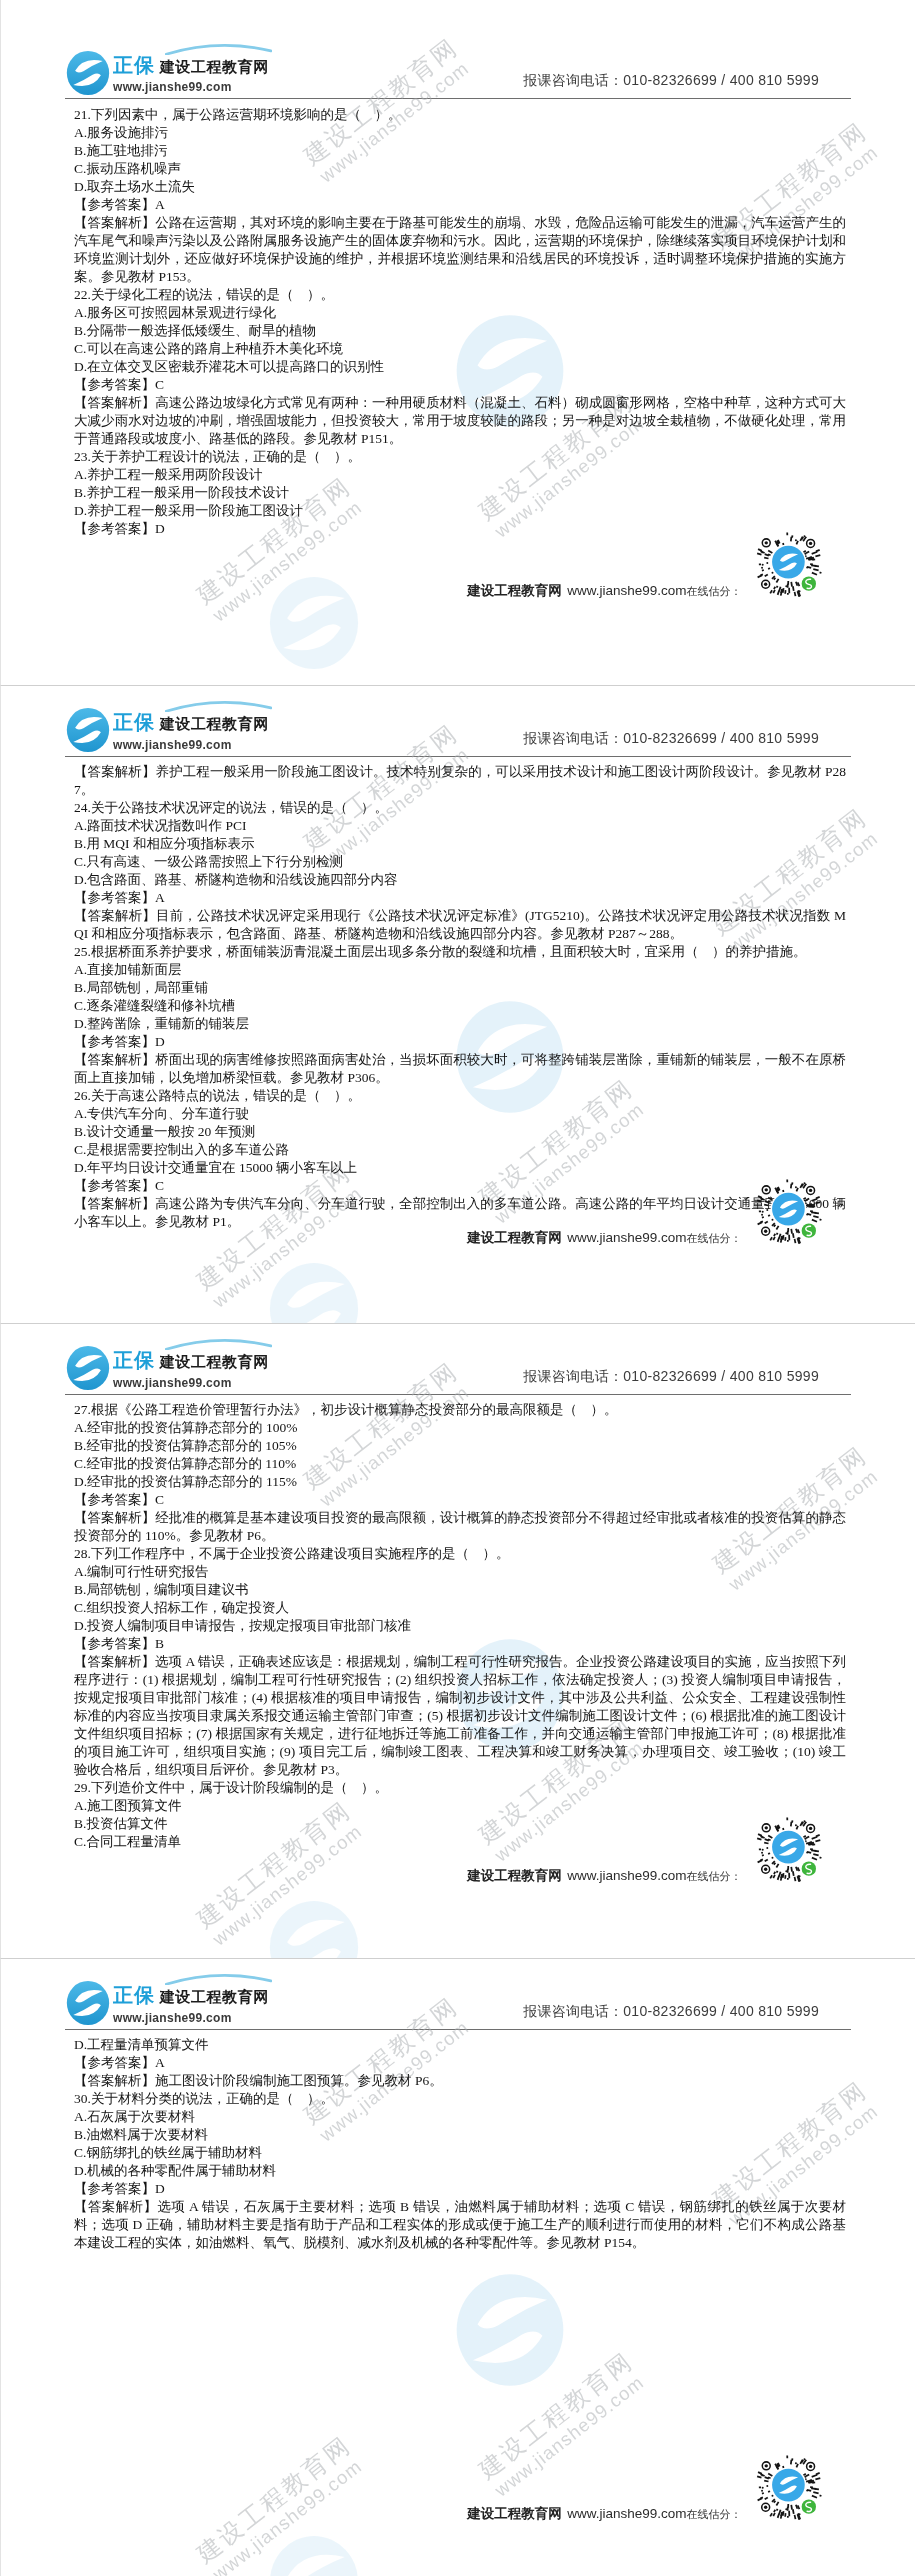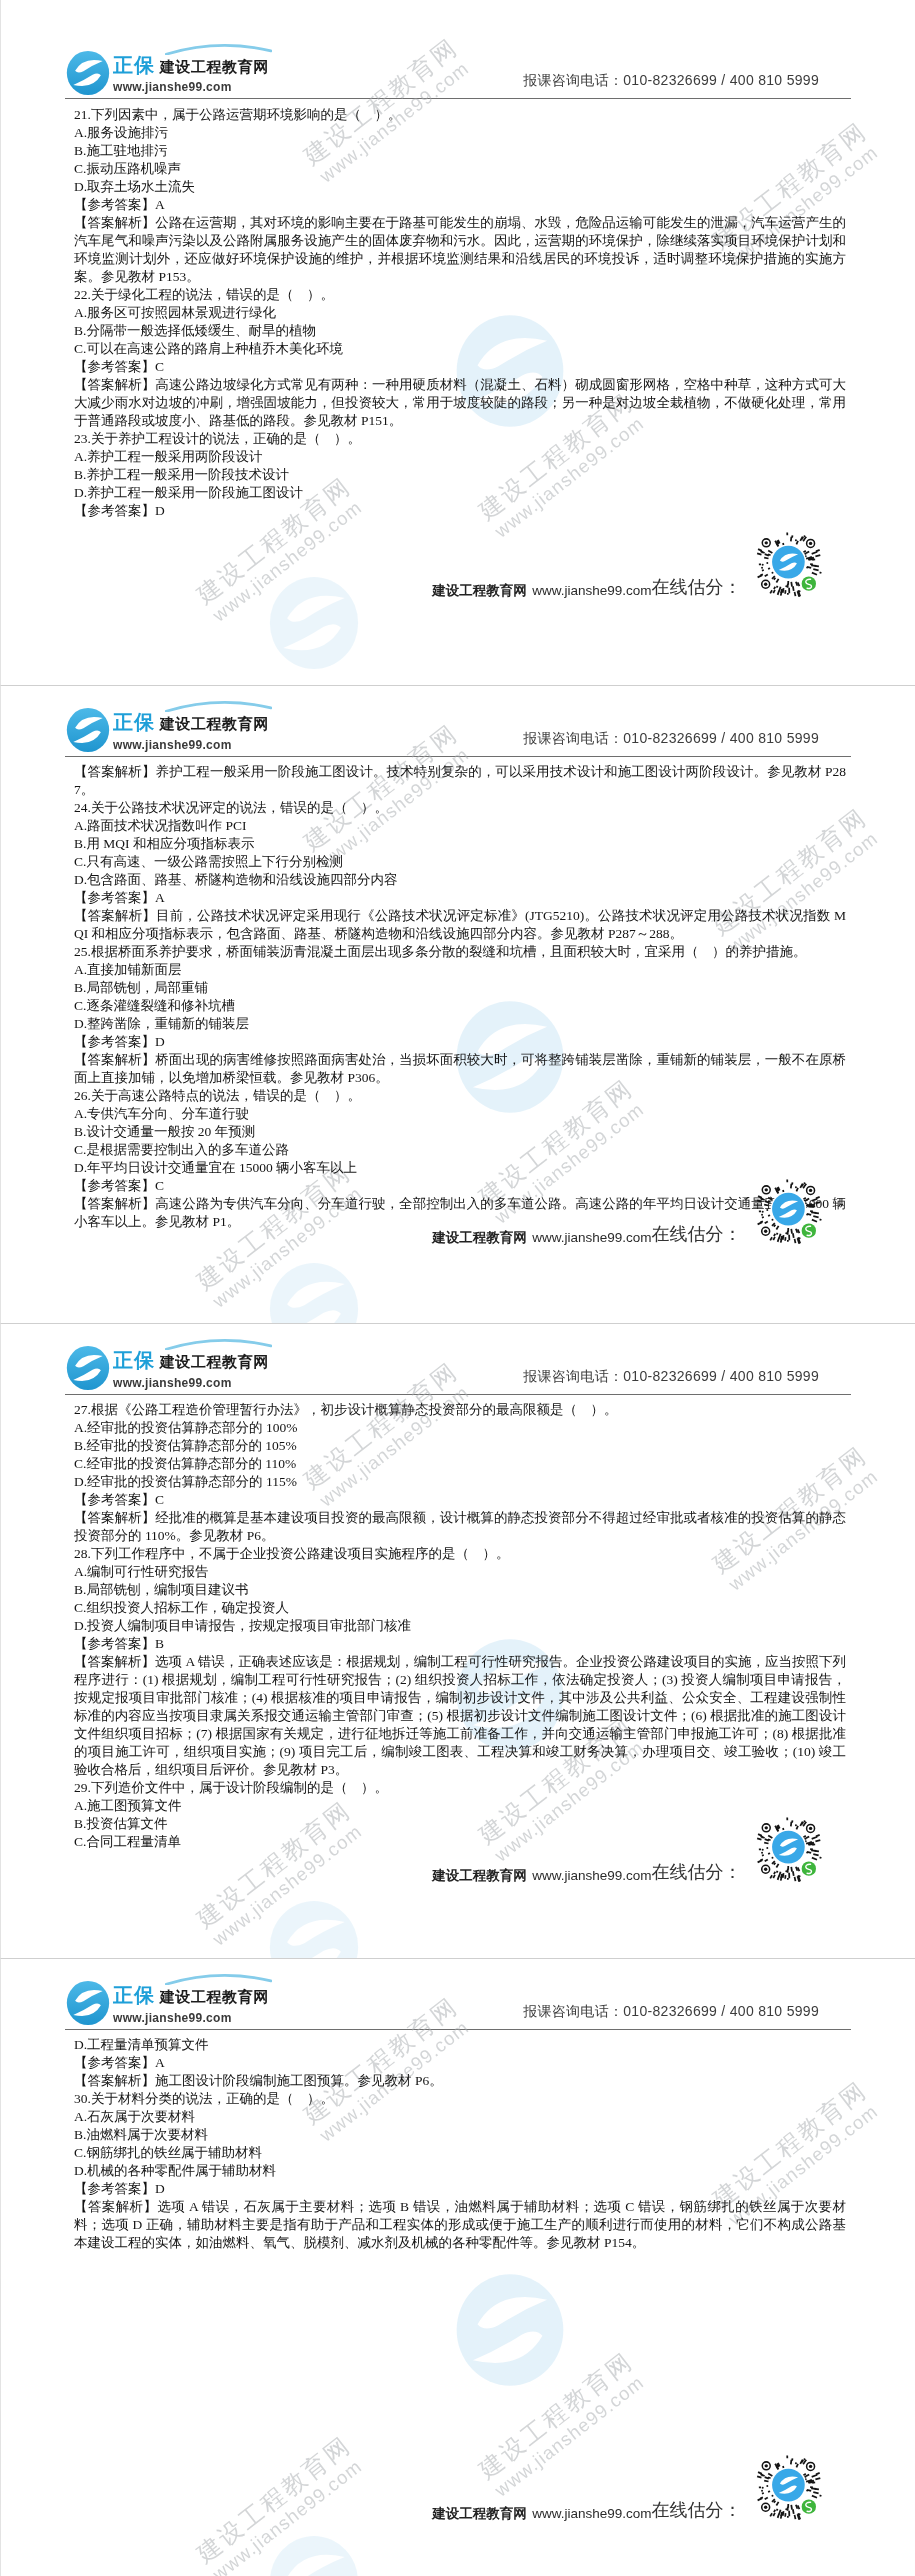--- a/index.html
+++ b/index.html
@@ -23,21 +23,21 @@
   
   .page-body{position:relative;margin:6.8px 69px 0 73px;z-index:2;font-family:Liberation Serif, serif;}
   .line{margin:0;font-size:13.5px;line-height:18px;color:#141414;text-align:justify;word-break:break-all;}
   
   .page-footer{position:absolute;left:73px;right:58px;display:flex;justify-content:flex-end;
                align-items:flex-end;z-index:2;}
   .footer-left{font-size:13.5px;color:#222;padding-left:13.5px;}
   .f-site{font-weight:700;margin-right:5.6px;}
   .f-url{font-weight:400;color:#2b2b2b;}
   .footer-right{display:flex;align-items:flex-end;margin-right:33px;}
-  .score-label{font-size:18px;color:#333;margin-bottom:1.1px;}
+  .score-label{font-size:11px;color:#333;margin-bottom:1.1px;}
   .qr{width:70px;height:70px;margin-left:12.4px;}
   
   .wm-layer{position:absolute;inset:0;z-index:1;pointer-events:none;}
   .wm-text{position:absolute;transform:rotate(-38deg);opacity:.5;color:#a9adb0;line-height:1.18;}
   .wm-text .l1{font-size:24px;letter-spacing:2.8px;white-space:nowrap;}
   .wm-text .l2{font-size:18.6px;letter-spacing:1.1px;white-space:nowrap;}
   .wm-logo{position:absolute;opacity:.55;}
   .wm-a{left:293px;top:85px;}
   .wm-b{left:702px;top:169px;}
   .wm-c{left:451px;top:313px;width:116px;height:116px;}
@@ -112,20 +112,21 @@
         <p class="line option">A.服务设施排污</p>
         <p class="line option">B.施工驻地排污</p>
         <p class="line option">C.振动压路机噪声</p>
         <p class="line option">D.取弃土场水土流失</p>
         <p class="line answer">【参考答案】A</p>
         <p class="line analysis">【答案解析】公路在运营期，其对环境的影响主要在于路基可能发生的崩塌、水毁，危险品运输可能发生的泄漏，汽车运营产生的汽车尾气和噪声污染以及公路附属服务设施产生的固体废弃物和污水。因此，运营期的环境保护，除继续落实项目环境保护计划和环境监测计划外，还应做好环境保护设施的维护，并根据环境监测结果和沿线居民的环境投诉，适时调整环境保护措施的实施方案。参见教材 P153。</p>
         <p class="line question">22.关于绿化工程的说法，错误的是（　）。</p>
         <p class="line option">A.服务区可按照园林景观进行绿化</p>
         <p class="line option">B.分隔带一般选择低矮缓生、耐旱的植物</p>
         <p class="line option">C.可以在高速公路的路肩上种植乔木美化环境</p>
+        <p class="line option">D.在立体交叉区密栽乔灌花木可以提高路口的识别性</p>
         <p class="line answer">【参考答案】C</p>
         <p class="line analysis">【答案解析】高速公路边坡绿化方式常见有两种：一种用硬质材料（混凝土、石料）砌成圆窗形网格，空格中种草，这种方式可大大减少雨水对边坡的冲刷，增强固坡能力，但投资较大，常用于坡度较陡的路段；另一种是对边坡全栽植物，不做硬化处理，常用于普通路段或坡度小、路基低的路段。参见教材 P151。</p>
         <p class="line question">23.关于养护工程设计的说法，正确的是（　）。</p>
         <p class="line option">A.养护工程一般采用两阶段设计</p>
         <p class="line option">B.养护工程一般采用一阶段技术设计</p>
         <p class="line option">D.养护工程一般采用一阶段施工图设计</p>
         <p class="line answer">【参考答案】D</p>
       </main>
 
     <footer class="page-footer" style="bottom: 85px;">

